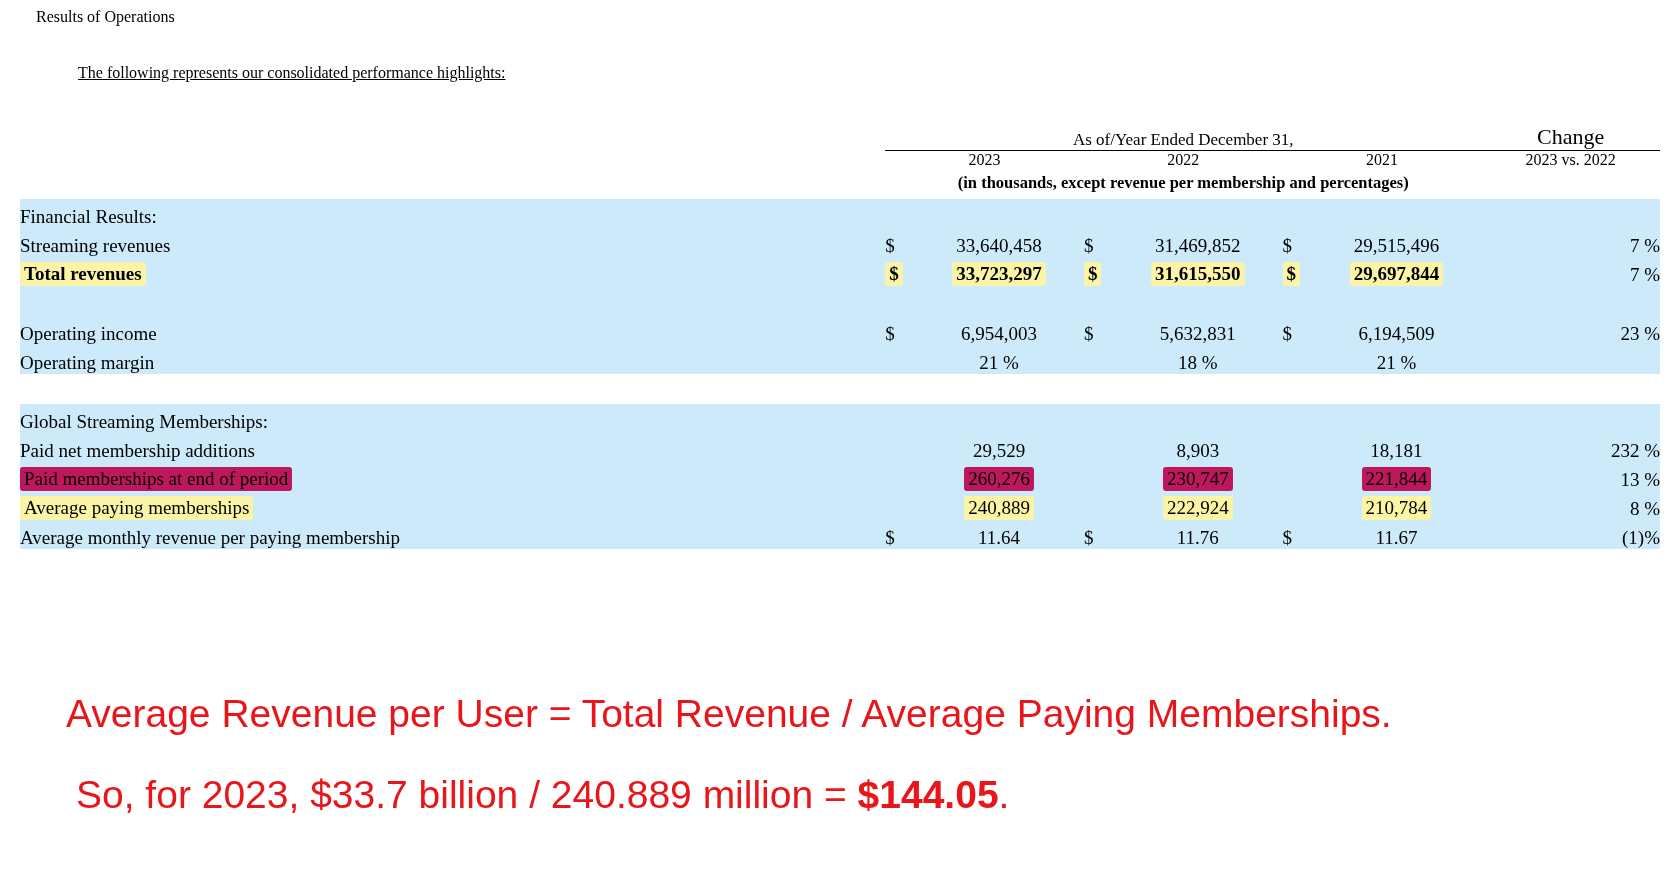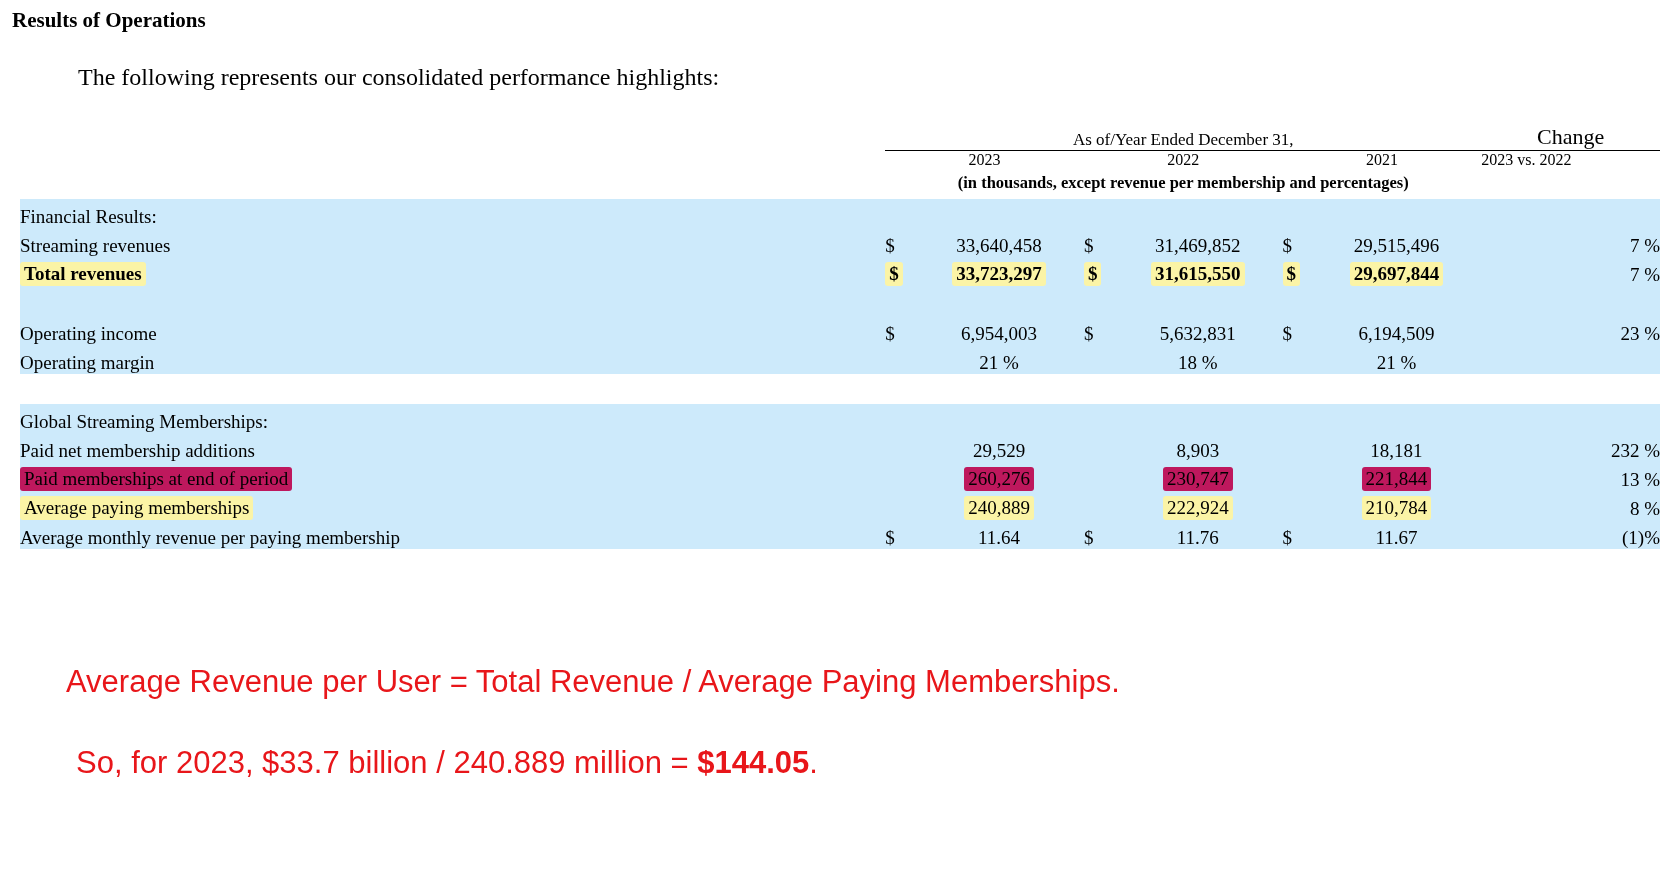--- a/index.html
+++ b/index.html
@@ -19,33 +19,34 @@
   .page {
     position: relative;
     width: 1680px;
     height: 879px;
     box-sizing: border-box;
     padding: 0;
   }
 
   .section-title {
     position: absolute;
-    left: 12px;
+    left: 36px;
     top: 8px;
-    font-size: 21px;
-    font-weight: bold;
+    font-size: 16px;
+    font-weight: normal;
     font-family: "Liberation Serif", serif;
   }
 
   .intro-par {
     position: absolute;
     left: 78px;
     top: 64px;
-    font-size: 24px;
+    font-size: 16px;
     font-family: "Liberation Serif", serif;
+    text-decoration: underline;
   }
 
   
   .fin-table {
     position: absolute;
     left: 20px;
     top: 124px;
     width: 1640px;
     border-collapse: collapse;
     font-size: 19px;
@@ -82,21 +83,21 @@
   .yr {
     font-weight: bold;
     font-size: 16px;
     text-align: center;
     padding-top: 3px;
     padding-bottom: 2px;
   }
   .chg-sub {
     font-weight: bold;
     font-size: 16px;
-    text-align: left;
+    text-align: center;
     padding-top: 3px;
     padding-bottom: 2px;
     margin-top: 39px;
   }
   .units-row td {
     font-size: 16.5px;
     font-weight: bold;
     text-align: center;
     padding-top: 4px;
     padding-bottom: 6px;
@@ -121,22 +122,23 @@
   }
 
   .spacer-row { height: 30px; }
   .gap-row { height: 30px; background: #ffffff; }
 
   
   .note {
     position: absolute;
     color: #e8161a;
     font-family: "Liberation Sans", sans-serif;
-    font-size: 31px;
+    font-size: 39px;
     white-space: nowrap;
+    margin-top: 28px;
   }
   .note-1 { left: 66px; top: 664px; }
   .note-2 { left: 76px; top: 745px; text-align: center; }
   .note-2 b { font-weight: bold; }
 </style>
 </head>
 <body>
 
 <div class="page">
 

